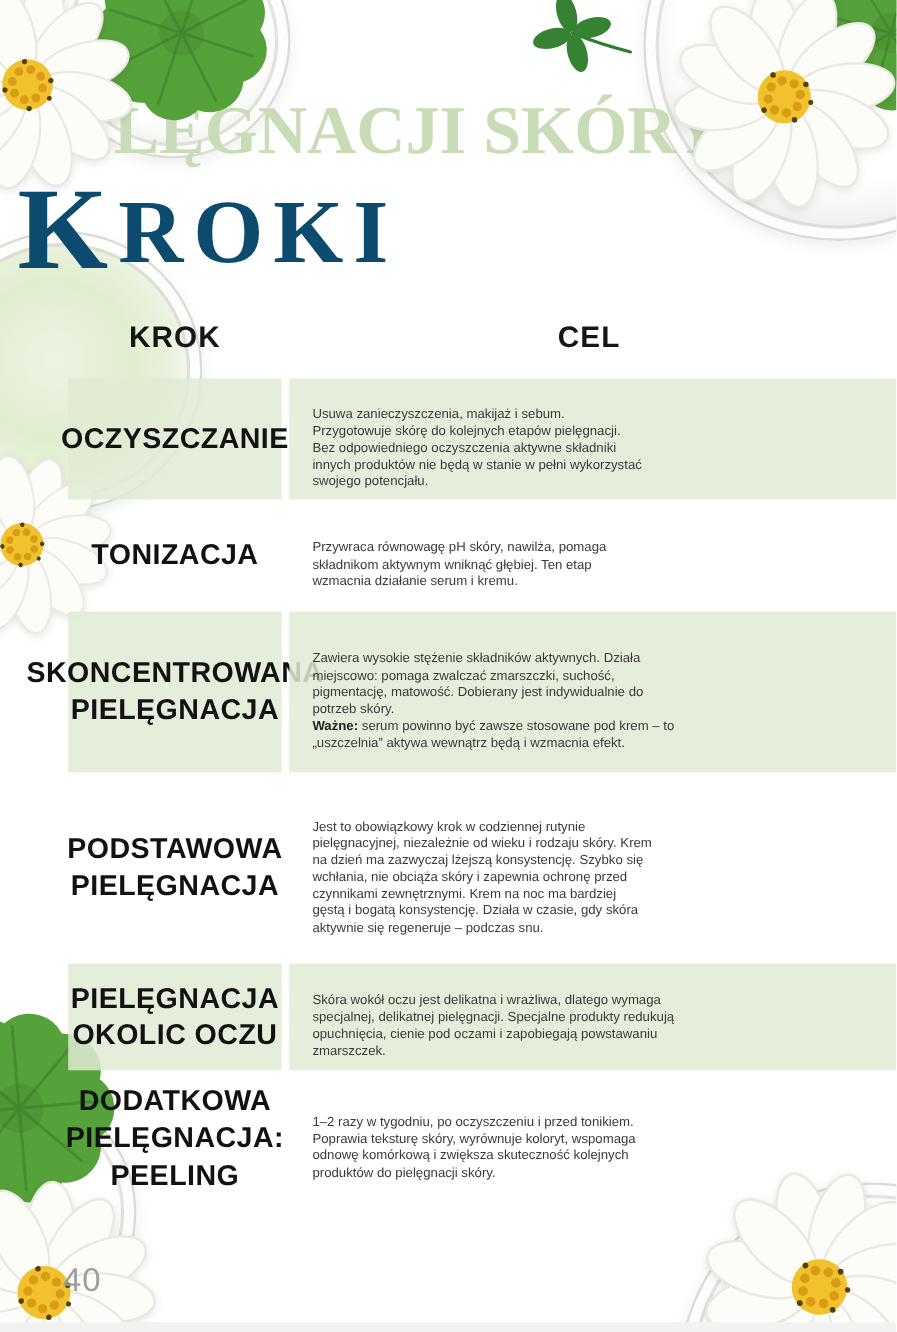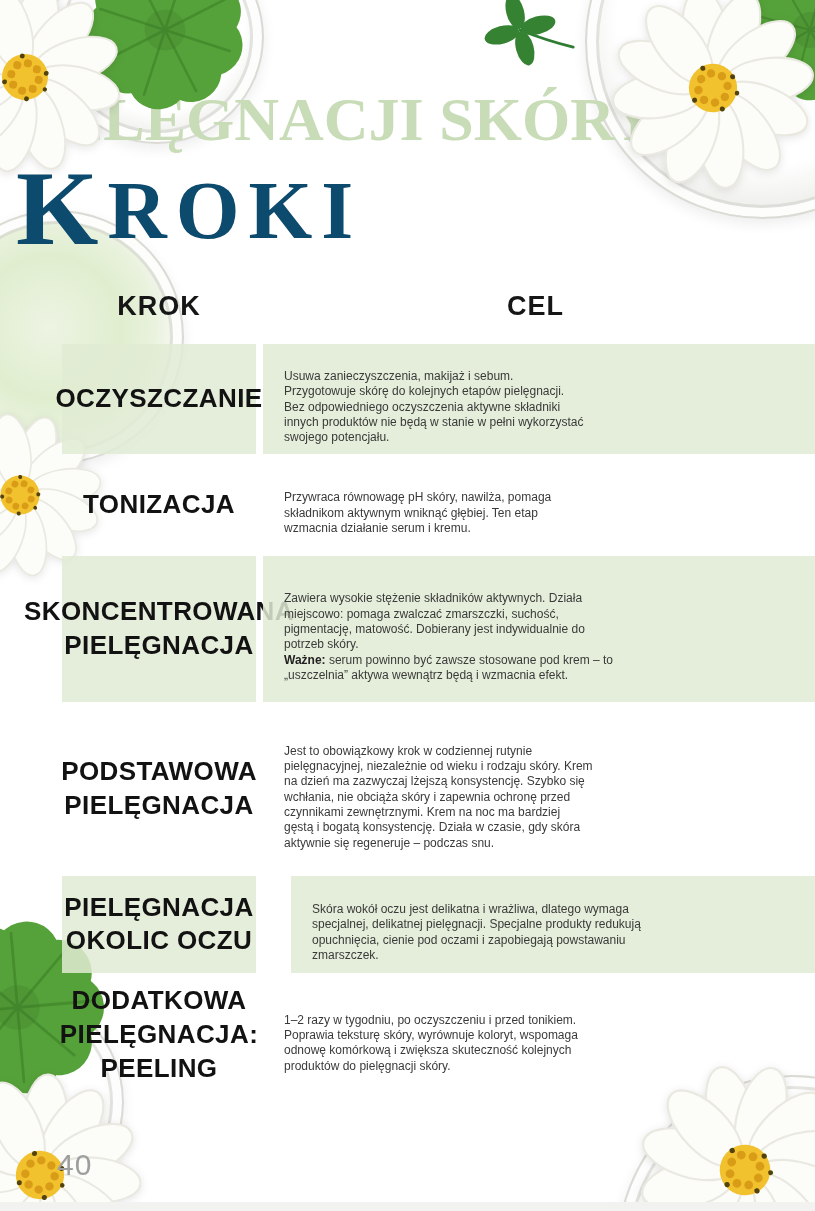--- a/index.html
+++ b/index.html
@@ -36,21 +36,21 @@
              letter-spacing:.4px;white-space:pre-line;line-height:1.3;}
   .cell-cel{flex:1;display:flex;flex-direction:column;justify-content:center;
             padding:25px 28px 8px 21px;box-sizing:border-box;
             font-size:12px;line-height:1.28;color:#3a3a3a;}
   .cell-cel span{white-space:pre-line;}
   .row.green .cell-krok,.row.green .cell-cel{background:rgba(224,235,212,.85);}
   .r1 .cell-cel{min-height:106px;}
   .r2 .cell-cel{min-height:88px;}
   .r3 .cell-cel{min-height:146px;}
   .r4 .cell-cel{min-height:160px;}
-  .r5 .cell-cel{min-height:97px;margin-left:28px;}
+  .r5 .cell-cel{min-height:97px;}
   .r6 .cell-cel{min-height:110px;}
   .note b{color:#222;}
 
   
   .pagenum{position:absolute;left:57px;top:1148px;z-index:6;
            font-size:30px;color:#9b9f9e;letter-spacing:1px;}
   .bottom-bar{position:absolute;left:0;bottom:0;width:815px;height:9px;
               background:#f2f2f0;z-index:5;}
 </style>
 </head>

